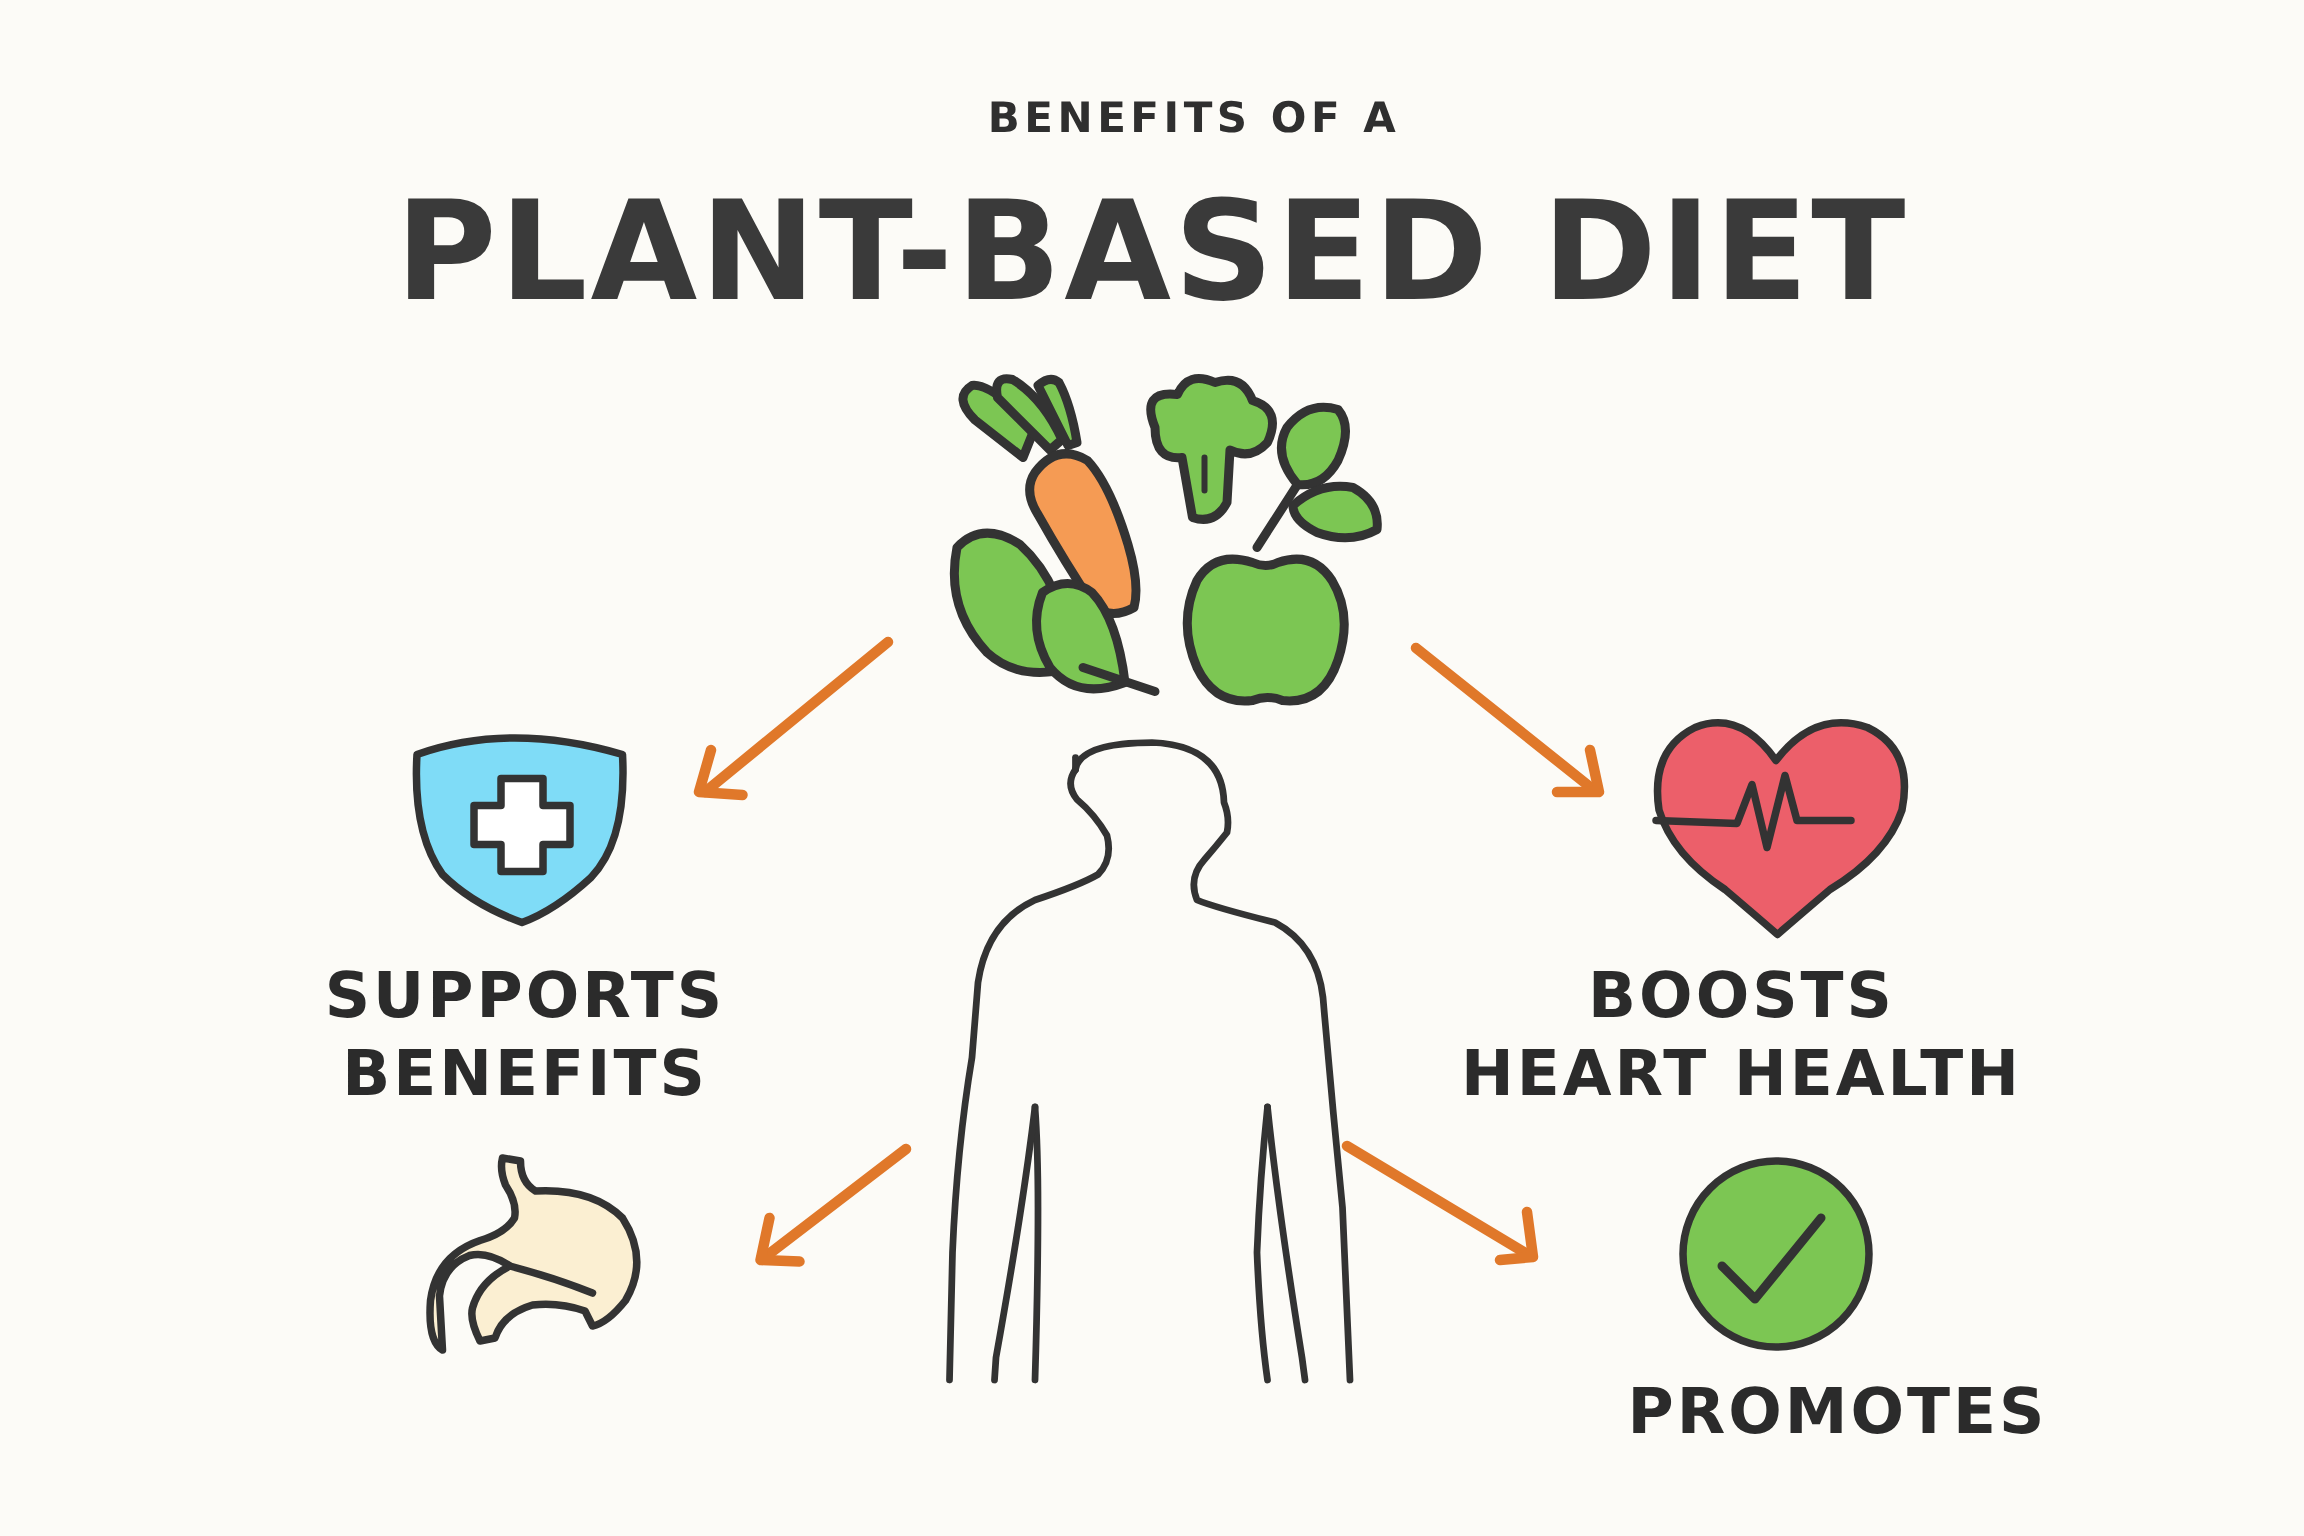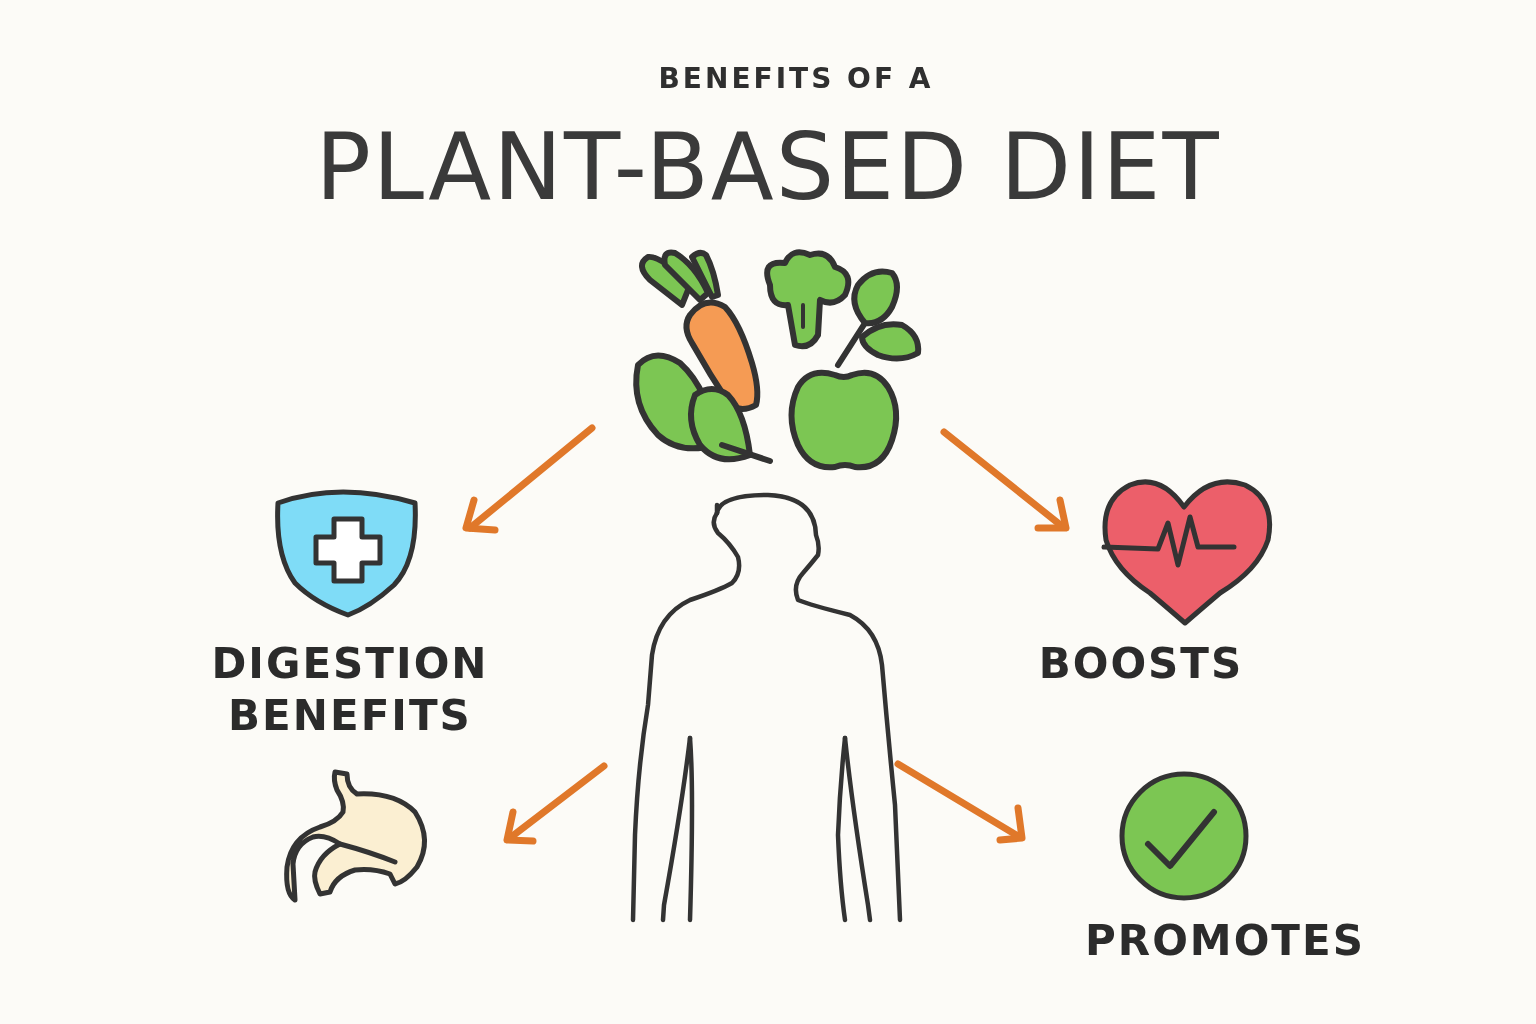--- a/index.html
+++ b/index.html
@@ -9,21 +9,21 @@
       font-family: "DejaVu Sans", "Liberation Sans", sans-serif;
       color: #2e2e2e;
     }
     .abs { position: absolute; }
     .title-sub {
       left: 0; width: 1536px; top: 62px; text-align: center;
       font-size: 28px; font-weight: bold; letter-spacing: 3px; color: #2f2f2f; margin-left: 28px;
     }
     .title-main {
       left: 0; width: 1536px; top: 122px; text-align: center;
-      font-size: 92px; font-weight: normal; letter-spacing: 2px; color: #3a3a3a;
+      font-size: 92px; font-weight: bold; letter-spacing: 2px; color: #3a3a3a;
       line-height: 1;
     }
     .label {
       text-align: center; font-weight: bold; font-size: 42px;
       line-height: 52px; letter-spacing: 2px; color: #2b2b2b;
     }
     svg { overflow: visible; }
   </style>
 </head>
 <body>
@@ -104,26 +104,27 @@
   <path d="M62 2 Q62 16 72 22 Q110 20 130 40 Q148 68 132 95 Q120 110 110 112 L105 102 Q88 96 70 98 Q50 104 45 120 L35 122 Q28 108 30 100 Q35 82 55 72 Q40 62 28 65 Q10 72 8 92 L10 128 Q0 122 2 95 Q6 65 35 55 Q52 50 58 40 Q60 30 52 18 Q48 8 50 0 Z" fill="#fbefd2" stroke="#333" stroke-width="5" stroke-linejoin="round"></path>
   <path d="M55 72 Q85 80 110 90" fill="none" stroke="#333" stroke-width="5" stroke-linecap="round"></path>
 </svg>
 
 <svg class="abs" style="left:1118px;top:772px" width="132" height="132" viewBox="0 0 132 132">
   <circle cx="66" cy="64" r="62" fill="#7cc653" stroke="#333" stroke-width="5"></circle>
   <path d="M30 72 L52 94 L96 40" fill="none" stroke="#333" stroke-width="6" stroke-linecap="round" stroke-linejoin="round"></path>
 </svg>
 
 <div class="abs label" style="left:170px;top:638px;width:360px">
-  <div>DIGESTION</div>
+  <div>SUPPORTS</div>
   <div>BENEFITS</div>
 </div>
 
-<div class="abs label" style="left:936px;top:638px;width:410px">
+<div class="abs label" style="left:956px;top:638px;width:410px">
   <div>BOOSTS</div>
+  <div>HEART HEALTH</div>
 </div>
 
 <div class="abs label" style="left:180px;top:915px;width:350px">
 </div>
 
 <div class="abs label" style="left:1040px;top:915px;width:370px">
   <div>PROMOTES</div>
 </div>
 
 </body></html>

